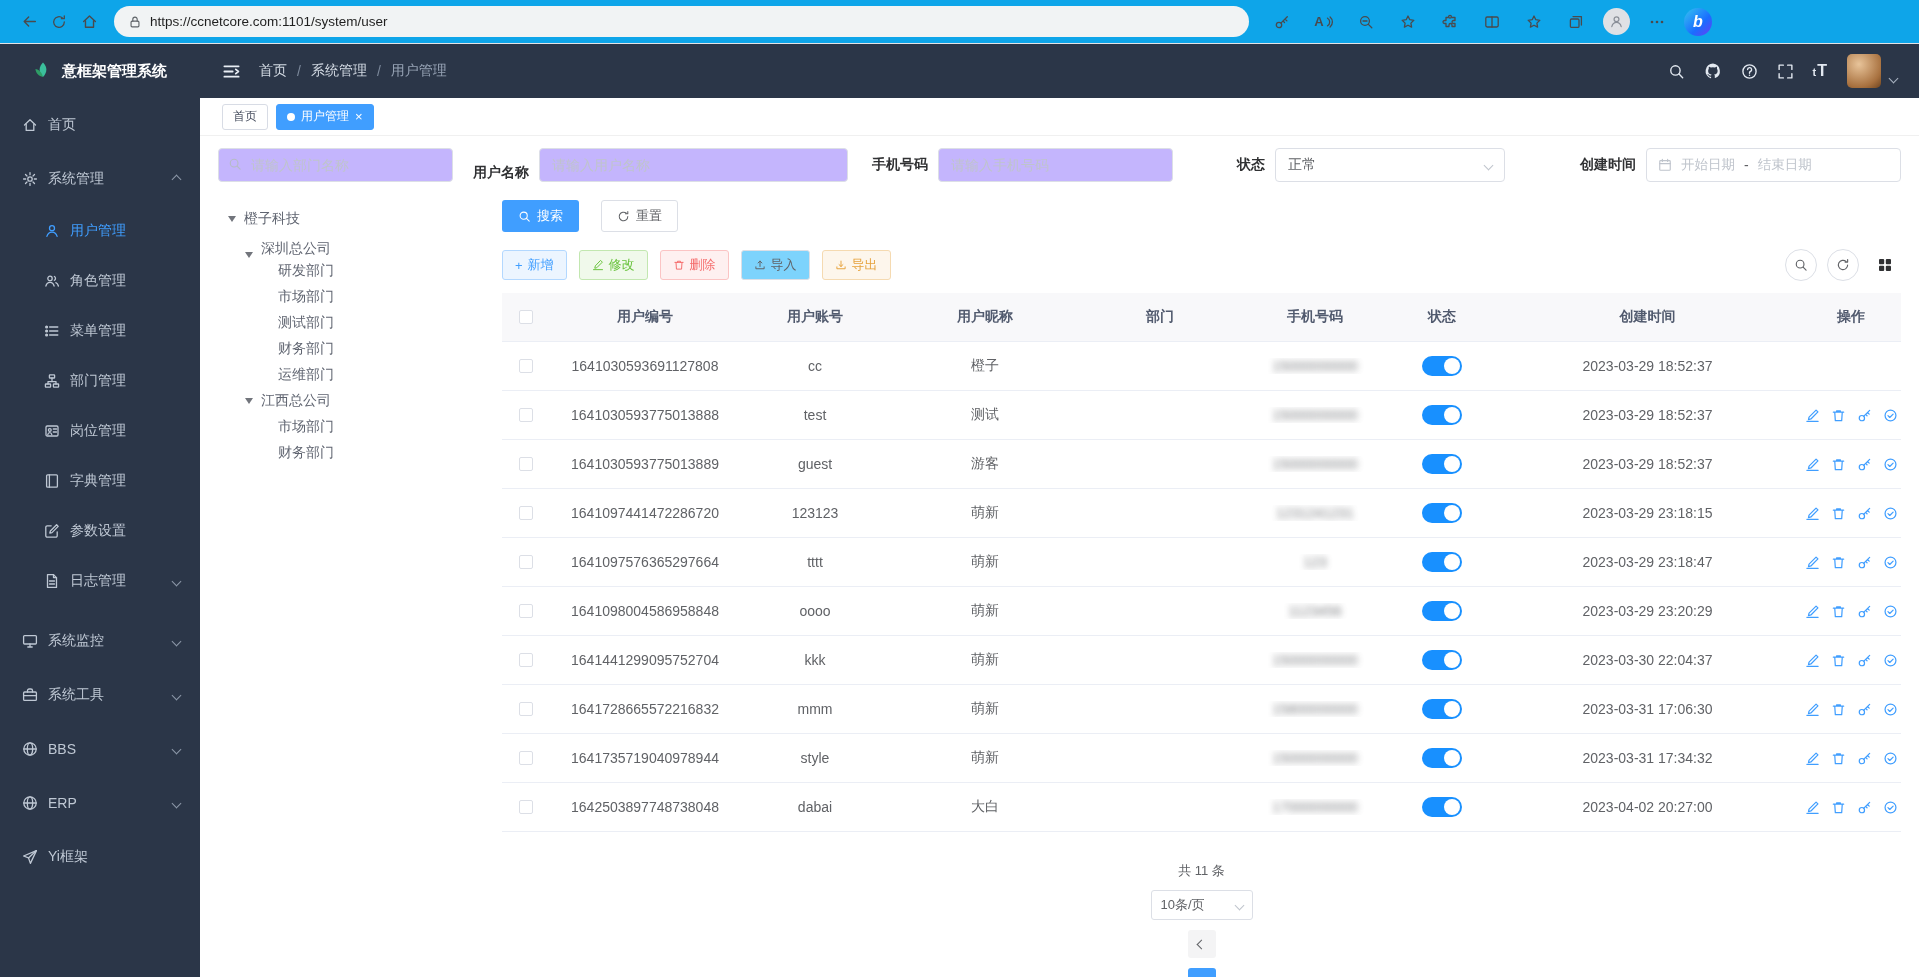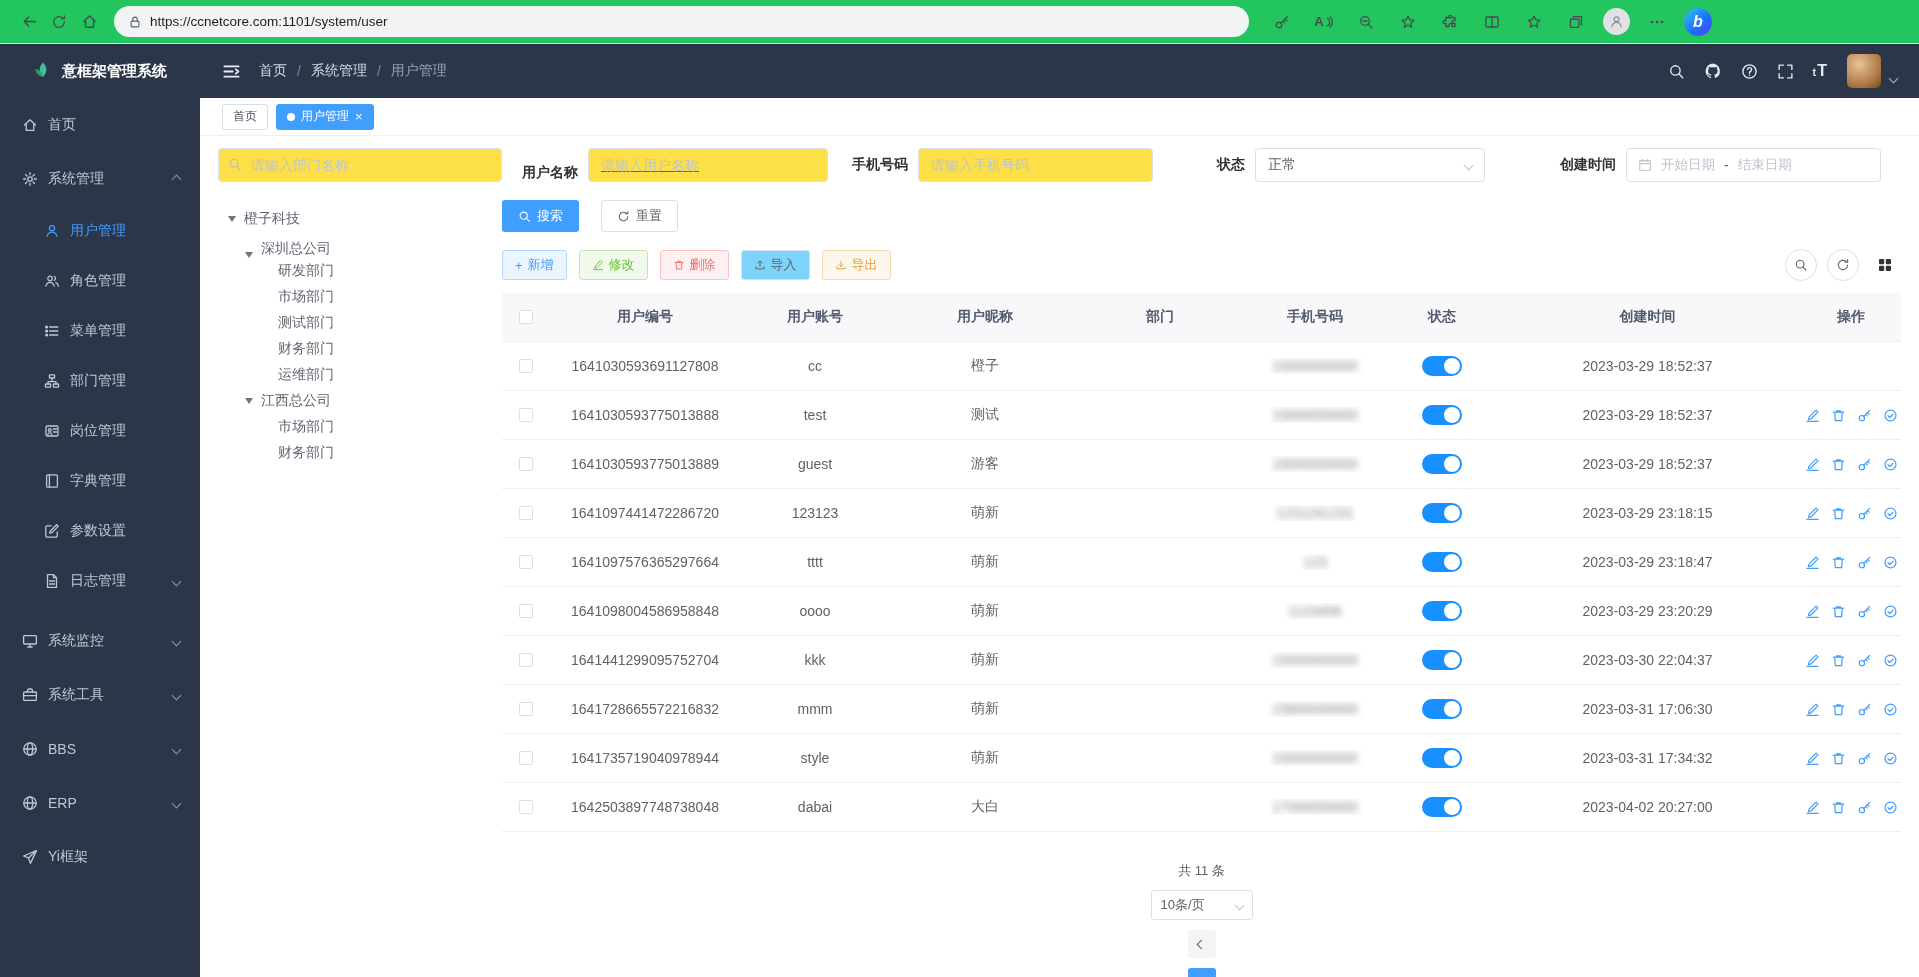--- a/index.html
+++ b/index.html
@@ -1,21 +1,21 @@
 <!DOCTYPE html>
 <html><head>
 <meta charset="utf-8">
 <style>
   * { margin:0; padding:0; box-sizing:border-box; }
   html,body { width:1919px; height:977px; }
   body { font-family:"Liberation Sans","DejaVu Sans",sans-serif; background:#fff; overflow:hidden; font-size:14px; color:#606266; }
   .screen { width:1919px; height:977px; display:flex; flex-direction:column; }
 
   
-  .browser-bar { height:44px; background:#22c55e; border-bottom:1px solid #e3e3e5; display:flex; align-items:center; padding:0 14px; flex-shrink:0; }
+  .browser-bar { height:44px; background:#0ea5e9; border-bottom:1px solid #e3e3e5; display:flex; align-items:center; padding:0 14px; flex-shrink:0; }
   .bicon { width:30px; height:30px; display:flex; align-items:center; justify-content:center; color:#4a4a4d; border-radius:6px; cursor:pointer; flex-shrink:0; }
   .url-pill { height:31px; width:1135px; margin-left:10px; background:#f1f3f4; border-radius:16px; display:flex; align-items:center; padding:0 14px; gap:8px; }
   .url-text { font-size:13.5px; color:#1f1f1f; }
   .browser-right { display:flex; align-items:center; gap:12px; margin-left:18px; }
   .aloud { font-size:13px; font-weight:700; color:#4a4a4d; }
   .edge-avatar { width:27px; height:27px; border-radius:50%; background:#dfe1e5; display:flex; align-items:center; justify-content:center; color:#8a8f98; }
   .bing { width:28px; height:28px; border-radius:50%; background:linear-gradient(135deg,#35c4f0 0%,#1a6dff 60%,#6a3df5 100%); color:#fff; font-weight:700; font-size:16px; display:flex; align-items:center; justify-content:center; font-style:italic; }
 
   
   .app { flex:1; display:flex; min-height:0; }
@@ -45,21 +45,21 @@
   .tabbar { height:38px; background:#fff; border-bottom:1px solid #f0f0f0; display:flex; align-items:center; padding-left:22px; gap:8px; flex-shrink:0; }
   .tag { height:26px; display:inline-flex; align-items:center; gap:6px; padding:0 10px; border:1px solid #d8dce5; border-radius:3px; font-size:12px; color:#495060; background:#fff; cursor:pointer; }
   .tag.active { background:#409eff; border-color:#409eff; color:#fff; }
   .tag .dot { width:8px; height:8px; border-radius:50%; background:#fff; }
   .tag .x { font-size:13px; line-height:1; }
 
   
   .content { flex:1; padding:12px 18px 0; min-height:0; }
   .filters { display:flex; align-items:center; }
   .f-label { font-weight:700; color:#303133; white-space:nowrap; margin-right:10px; }
-  .inp { height:34px; border:1px solid #dcdfe6; border-radius:4px; padding:0 12px; font-size:14px; color:#606266; outline:none; background:#fde047; font-family:inherit; }
+  .inp { height:34px; border:1px solid #dcdfe6; border-radius:4px; padding:0 12px; font-size:14px; color:#606266; outline:none; background:#c4b5fd; font-family:inherit; }
   .inp::placeholder { color:#bfc4cc; }
   .dept-search { position:relative; width:284px; }
   .dept-search input { width:100%; padding-left:32px; }
   .dept-search .mag { position:absolute; left:10px; top:9px; color:#b6bcc6; }
   .g-username { margin-left:20px; display:flex; align-items:flex-end; }
   .g-phone { margin-left:24px; display:flex; align-items:center; }
   .g-status { margin-left:64px; display:flex; align-items:center; }
   .g-created { margin-left:75px; display:flex; align-items:center; }
   .selbox { width:230px; height:34px; border:1px solid #dcdfe6; border-radius:4px; display:flex; align-items:center; justify-content:space-between; padding:0 12px; color:#606266; cursor:pointer; background:#fff; }
   .datebox { width:255px; height:34px; border:1px solid #dcdfe6; border-radius:4px; display:flex; align-items:center; gap:9px; padding:0 11px; background:#fff; cursor:pointer; }
@@ -413,21 +413,21 @@
         <div class="filters">
           <span class="dept-search">
             <svg class="ic mag" width="14" height="14" viewBox="0 0 16 16">
                 <circle cx="7" cy="7" r="4.4"></circle>
                 <line x1="10.4" y1="10.4" x2="13.8" y2="13.8"></line>
               </svg>
             <input class="inp" placeholder="请输入部门名称" style="">
           </span>
           <span class="g-username">
             <span class="f-label">用户名称</span>
-            <input class="inp" style="width: 240px; text-decoration: underline;" placeholder="请输入用户名称">
+            <input class="inp" style="width: 309px;" placeholder="请输入用户名称">
           </span>
           <span class="g-phone">
             <span class="f-label">手机号码</span>
             <input class="inp" style="width: 235px;" placeholder="请输入手机号码">
           </span>
           <span class="g-status">
             <span class="f-label">状态</span>
             <span class="selbox">
               <span>正常</span>
               <span class="chev" style="color:#bfc4cc"></span>

